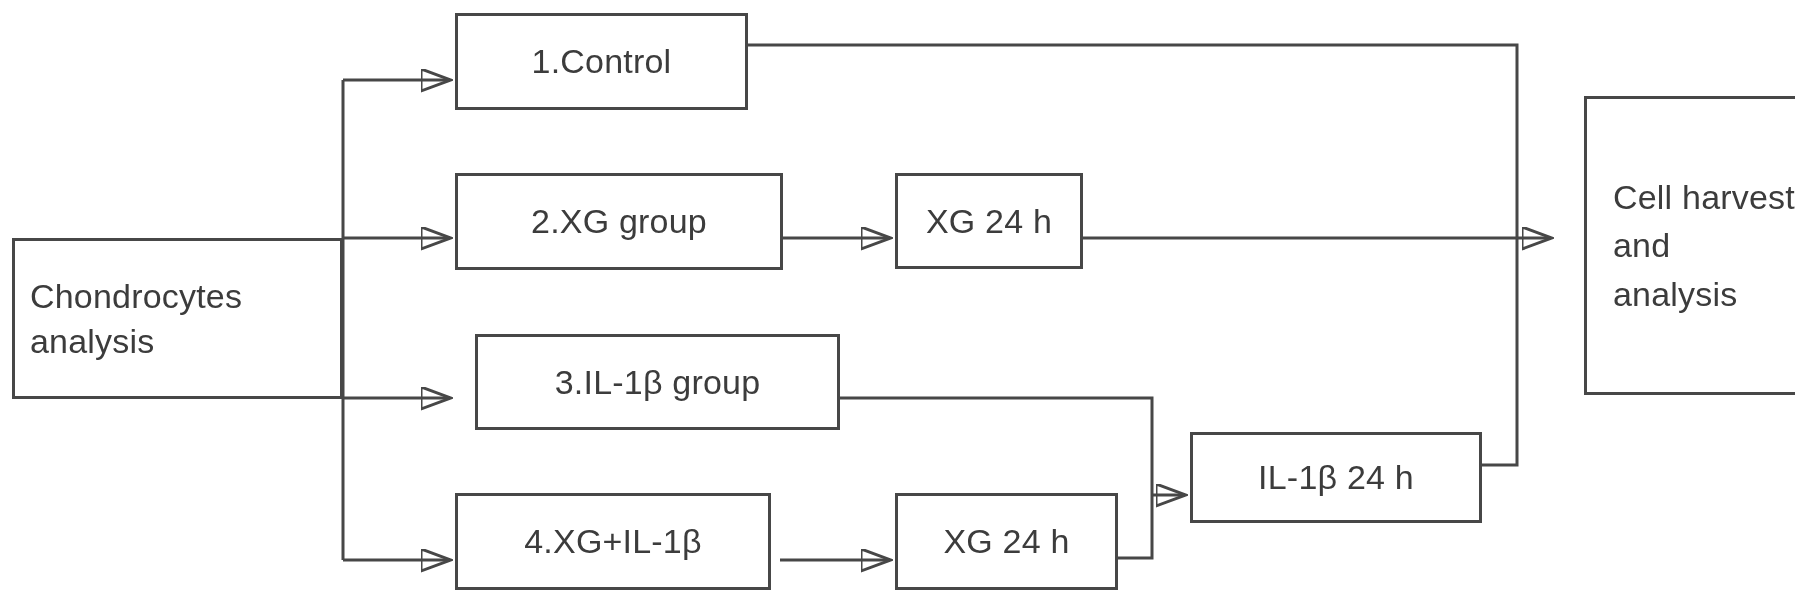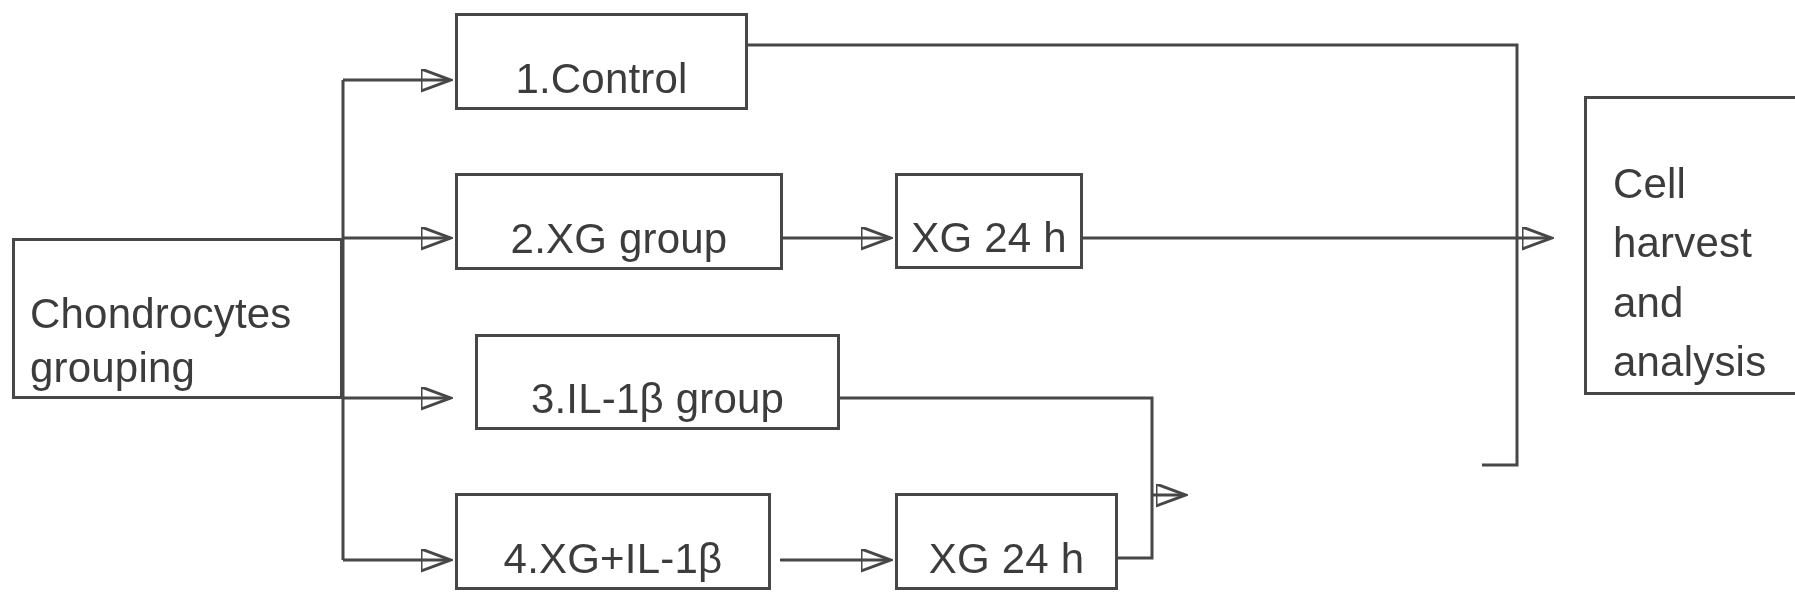--- a/index.html
+++ b/index.html
@@ -17,22 +17,22 @@
     overflow:hidden;
   }
   .wires{position:absolute;left:0;top:0;width:1795px;height:608px;}
   .wires path{stroke:var(--line);stroke-width:3;fill:none;}
   .node{
     position:absolute;
     box-sizing:border-box;
     border:3px solid var(--line);
     background:var(--background);
     display:flex;
-    align-items:flex-end;
-    font-size:42px;
+    align-items:center;
+    font-size:34px;
     line-height:1.3;
     letter-spacing:0.2px;
   }
   .node.center{justify-content:center;text-align:center;}
   .node.leftpad{padding-left:15px;text-align:left;}
   .node.cell{padding-left:26px;padding-right:4px;line-height:1.42;text-align:left;}
   
   .b-chond  {left:12px;  top:238px; width:331px; height:161px;}
   .b-ctrl   {left:455px; top:13px;  width:293px; height:97px;}
   .b-xg     {left:455px; top:173px; width:328px; height:97px;}
@@ -69,21 +69,21 @@
     <path d="M820 398 H1152 V558 H1118"></path>
 
     <path d="M1152 495 H1184" marker-end="url(#arrow)"></path>
 
     <path d="M748 45 H1517 V465 H1482"></path>
 
     <path d="M1083 238 H1550" marker-end="url(#arrow)"></path>
   </svg>
 
   <div class="node leftpad b-chond">
-    <span>Chondrocytes grouping</span>
+    <span>Chondrocytes analysis</span>
   </div>
 
   <div class="node center b-ctrl">
     <span>1.Control</span>
   </div>
 
   <div class="node center b-xg">
     <span>2.XG group</span>
   </div>
 
@@ -96,18 +96,21 @@
   </div>
 
   <div class="node center b-xgil">
     <span>4.XG+IL-1β</span>
   </div>
 
   <div class="node center b-xg24b">
     <span>XG 24 h</span>
   </div>
 
+  <div class="node center b-il24">
+    <span>IL-1β 24 h</span>
+  </div>
 
   <div class="node cell b-cell">
     <span>Cell harvest and analysis</span>
   </div>
 
 </div>
 
 </body></html>

